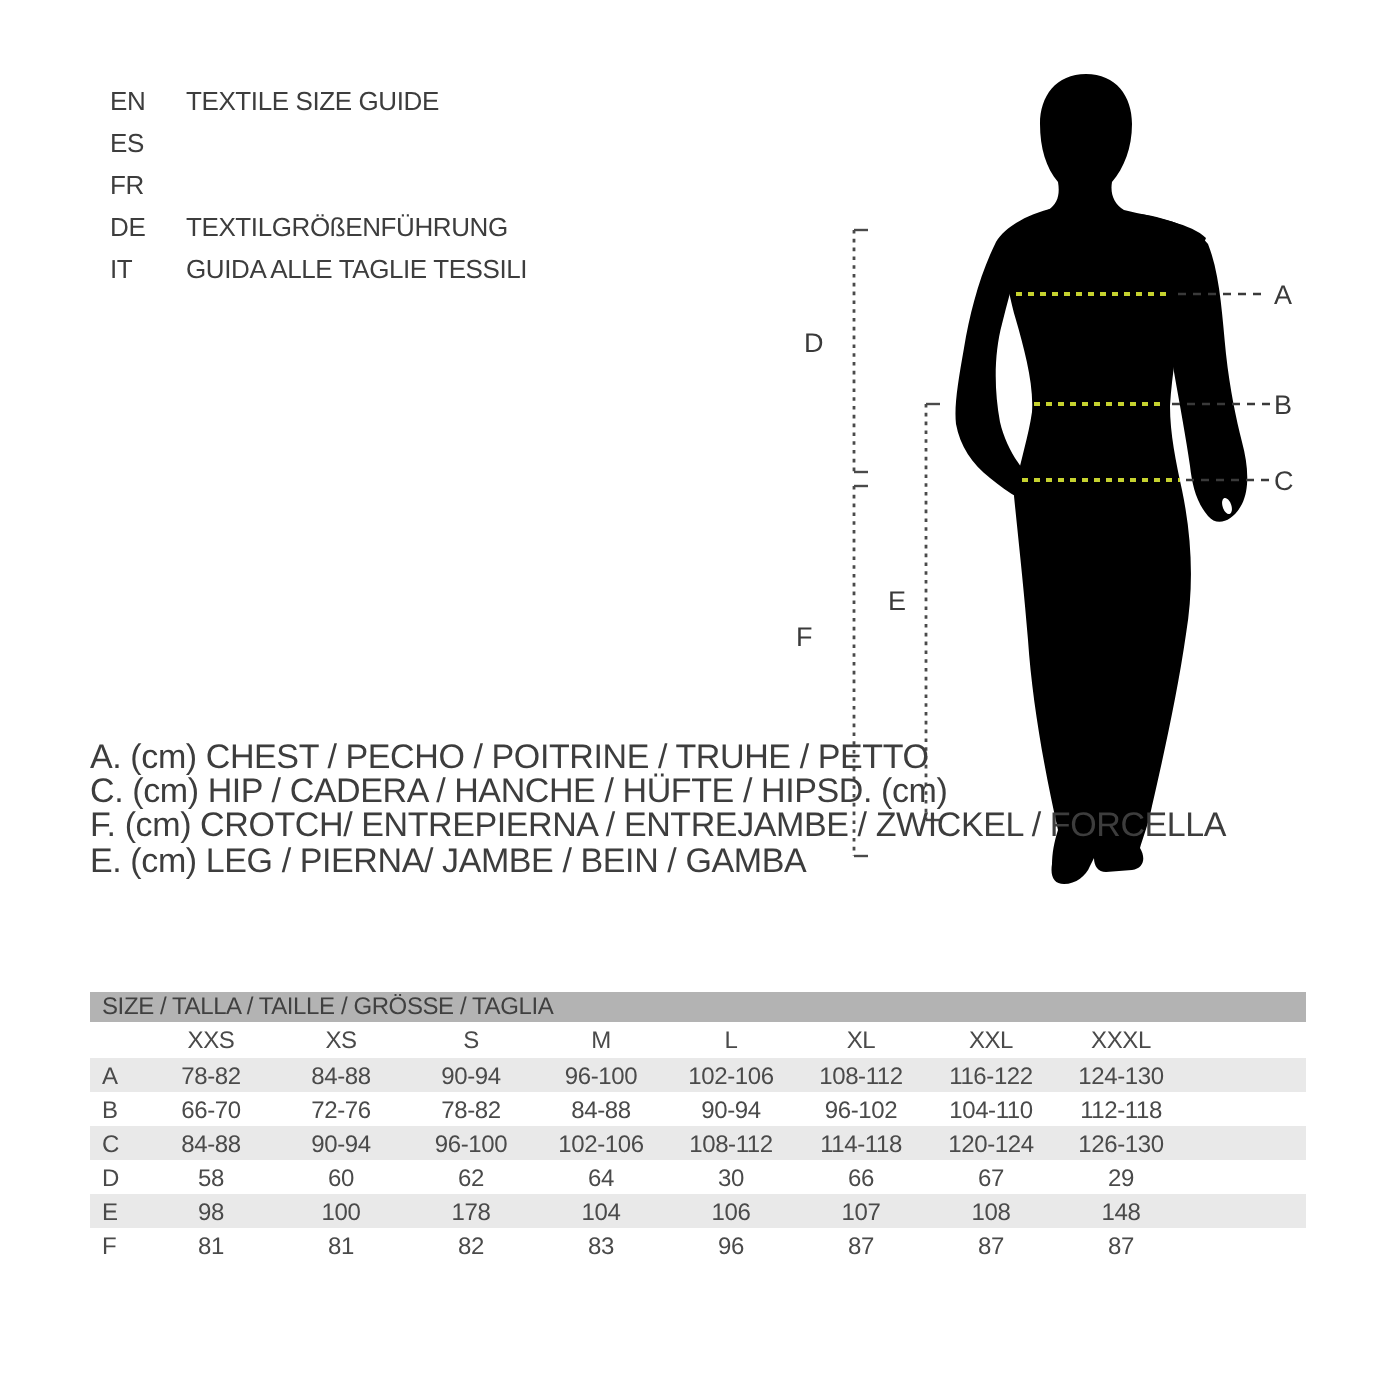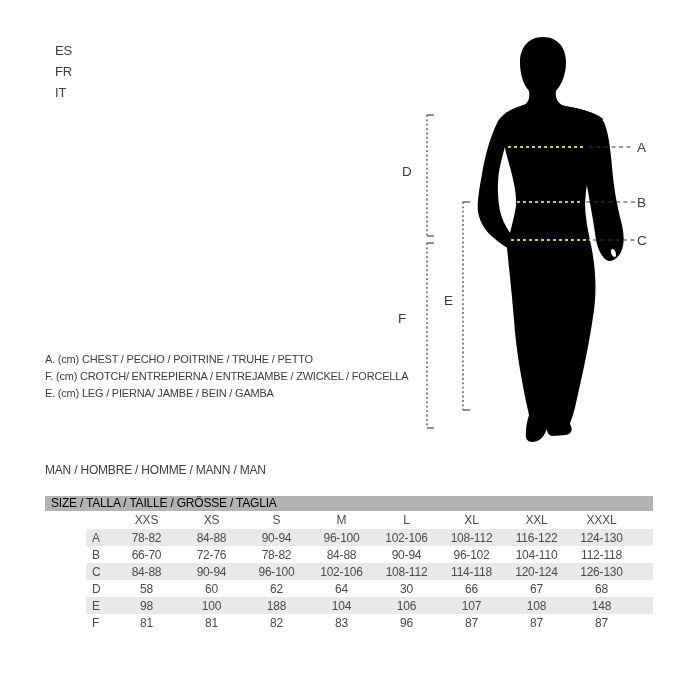--- a/index.html
+++ b/index.html
@@ -7,48 +7,57 @@
     position:relative;width:700px;height:700px;background:#ffffff;overflow:hidden;
     font-family:"Liberation Sans",sans-serif;color:#3d3d3d;
   }
   
   .lang-list{position:absolute;left:55px;top:40px;font-size:13px;letter-spacing:-0.2px;}
   .lang-row{display:grid;grid-template-columns:38px auto;height:21px;line-height:21px;white-space:nowrap;}
   
   #figure-svg{position:absolute;left:0;top:0;}
   #figure-svg text{font-family:"Liberation Sans",sans-serif;font-size:13.5px;fill:#3a3a3a;}
   
-  .legend{position:absolute;left:45px;top:351px;font-size:11px;letter-spacing:-0.2px;}
+  .legend{position:absolute;left:45px;top:370px;font-size:17px;letter-spacing:-0.2px;}
   .legend-line{height:17.2px;line-height:17.2px;white-space:nowrap;}
   .subject-line{position:absolute;left:45px;top:462px;font-size:12px;height:17px;line-height:17px;letter-spacing:-0.2px;}
   
   .size-table{position:absolute;left:45px;top:496px;width:608px;font-size:12px;color:#4a4a4a;}
-  .size-table-title{height:15px;line-height:15px;background:#b3b3b3;color:#000000;padding-left:6px;
+  .size-table-title{height:15px;line-height:15px;background:#b3b3b3;color:#404040;padding-left:6px;
     letter-spacing:-0.2px;white-space:nowrap;}
-  .tbl-grid-row{display:grid;grid-template-columns:28px repeat(8,65px) 1fr;align-items:center;margin-left:41px;}
+  .tbl-grid-row{display:grid;grid-template-columns:28px repeat(8,65px) 1fr;align-items:center;}
   .tbl-head-row{height:18px;}
   .tbl-data-row{height:17px;}
   .tbl-data-row.shaded{background:#e9e9e9;}
   .cell{text-align:center;white-space:nowrap;letter-spacing:-0.2px;}
   .rowhead{text-align:left;padding-left:6px;}
 </style>
 </head>
 <body>
 
 <div id="page">
 
   <div class="lang-list">
     <div class="lang-row">
+      <span>EN</span>
+      <span>TEXTILE SIZE GUIDE</span>
+    </div>
+    <div class="lang-row">
       <span>ES</span>
     </div>
     <div class="lang-row">
       <span>FR</span>
     </div>
     <div class="lang-row">
+      <span>DE</span>
+      <span>TEXTILGRÖßENFÜHRUNG</span>
+    </div>
+    <div class="lang-row">
       <span>IT</span>
+      <span>GUIDA ALLE TAGLIE TESSILI</span>
     </div>
   </div>
 
   <svg id="figure-svg" width="700" height="470" viewBox="0 0 700 470">
 
     <path fill="#000000" d="
       M543,37 C558,37 566,48 566,62 C566,74 562,84 556,91
       C555,97 557,102 562,105 C579,109 596,112 603,119
       C598,131 594,141 592,151 C589,169 586,187 585,203
       C585,217 588,231 591,245 C596,269 597,293 593,317
@@ -99,24 +108,24 @@
     <text x="444" y="305">E</text>
 
     <line x1="427" y1="243" x2="427" y2="428" stroke="#4a4a4a" stroke-width="1.4" stroke-dasharray="1.8 2.6"></line>
     <line x1="427" y1="243" x2="434" y2="243" stroke="#4a4a4a" stroke-width="1.2"></line>
     <line x1="427" y1="428" x2="434" y2="428" stroke="#4a4a4a" stroke-width="1.2"></line>
     <text x="398" y="323">F</text>
   </svg>
 
   <div class="legend">
     <div class="legend-line">A. (cm) CHEST / PECHO / POITRINE / TRUHE / PETTO</div>
+    <div class="legend-line">C. (cm) HIP / CADERA / HANCHE / HÜFTE / HIPSD. (cm)</div>
     <div class="legend-line">F. (cm) CROTCH/ ENTREPIERNA / ENTREJAMBE / ZWICKEL / FORCELLA</div>
     <div class="legend-line">E. (cm) LEG / PIERNA/ JAMBE / BEIN / GAMBA</div>
   </div>
-  <div class="subject-line">MAN / HOMBRE / HOMME / MANN / MAN</div>
 
   <div class="size-table">
     <div class="size-table-title">SIZE / TALLA / TAILLE / GRÖSSE / TAGLIA</div>
 
     <div class="tbl-grid-row tbl-head-row">
       <div class="cell rowhead"></div>
       <div class="cell">XXS</div>
       <div class="cell">XS</div>
       <div class="cell">S</div>
       <div class="cell">M</div>
@@ -168,29 +177,29 @@
 
     <div class="tbl-grid-row tbl-data-row">
       <div class="cell rowhead">D</div>
       <div class="cell">58</div>
       <div class="cell">60</div>
       <div class="cell">62</div>
       <div class="cell">64</div>
       <div class="cell">30</div>
       <div class="cell">66</div>
       <div class="cell">67</div>
-      <div class="cell">68</div>
+      <div class="cell">29</div>
       <div class="cell"></div>
     </div>
 
     <div class="tbl-grid-row tbl-data-row shaded">
       <div class="cell rowhead">E</div>
       <div class="cell">98</div>
       <div class="cell">100</div>
-      <div class="cell">188</div>
+      <div class="cell">178</div>
       <div class="cell">104</div>
       <div class="cell">106</div>
       <div class="cell">107</div>
       <div class="cell">108</div>
       <div class="cell">148</div>
       <div class="cell"></div>
     </div>
 
     <div class="tbl-grid-row tbl-data-row">
       <div class="cell rowhead">F</div>

